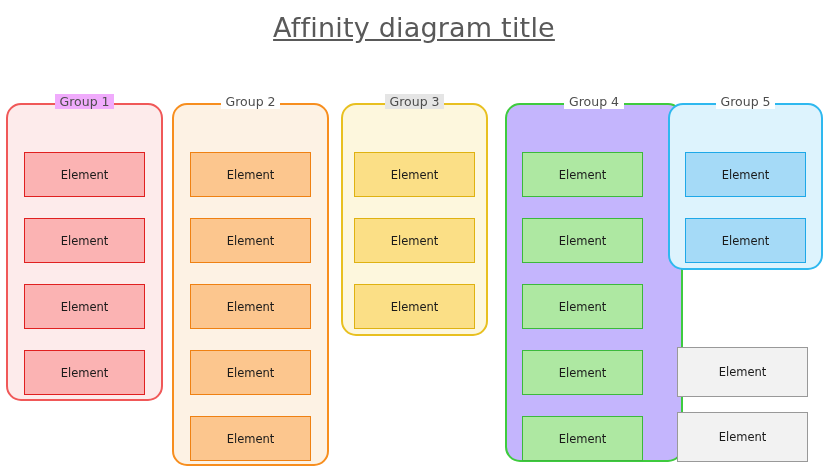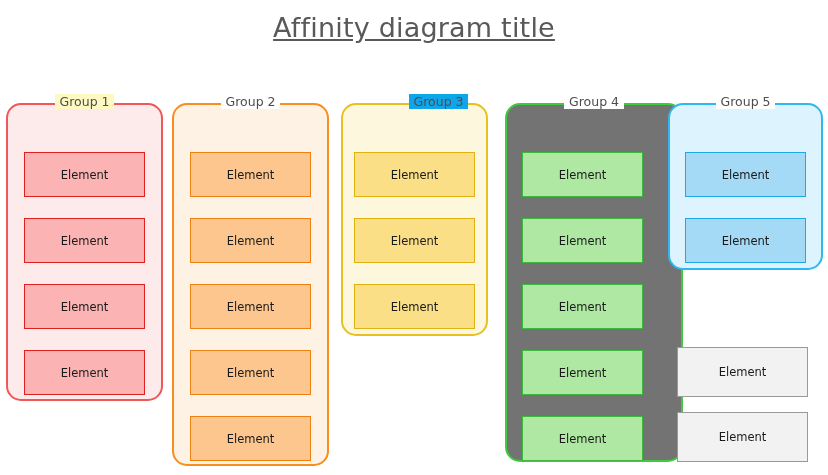--- a/index.html
+++ b/index.html
@@ -86,41 +86,41 @@
 </style>
 </head>
 <body>
 
 <div id="canvas">
 
   <div class="diagram-title">Affinity diagram title</div>
 
   <div id="groups-layer">
       <div class="group" style="left: 6px; top: 103px; width: 157px; height: 298px; border-color: rgb(240, 88, 88); background: rgb(253, 235, 235);">
-        <div class="group-label" style="background: #fef9c3;">Group 1</div>
+        <div class="group-label" style="background: #f0abfc;">Group 1</div>
         <div class="element" style="left: 16px; top: 35px; width: 121px; height: 45px; background: rgb(251, 179, 179); border-color: rgb(224, 32, 32); color: rgb(26, 26, 26);">Element</div>
         <div class="element" style="left: 16px; top: 101px; width: 121px; height: 45px; background: rgb(251, 179, 179); border-color: rgb(224, 32, 32); color: rgb(26, 26, 26);">Element</div>
         <div class="element" style="left: 16px; top: 167px; width: 121px; height: 45px; background: rgb(251, 179, 179); border-color: rgb(224, 32, 32); color: rgb(26, 26, 26);">Element</div>
         <div class="element" style="left: 16px; top: 233px; width: 121px; height: 45px; background: rgb(251, 179, 179); border-color: rgb(224, 32, 32); color: rgb(26, 26, 26);">Element</div>
       </div>
       <div class="group" style="left: 172px; top: 103px; width: 157px; height: 363px; border-color: rgb(247, 142, 30); background: rgb(253, 242, 228);">
         <div class="group-label" style="background: rgb(255, 255, 255);">Group 2</div>
         <div class="element" style="left: 16px; top: 35px; width: 121px; height: 45px; background: rgb(252, 198, 142); border-color: rgb(239, 129, 18); color: rgb(26, 26, 26);">Element</div>
         <div class="element" style="left: 16px; top: 101px; width: 121px; height: 45px; background: rgb(252, 198, 142); border-color: rgb(239, 129, 18); color: rgb(26, 26, 26);">Element</div>
         <div class="element" style="left: 16px; top: 167px; width: 121px; height: 45px; background: rgb(252, 198, 142); border-color: rgb(239, 129, 18); color: rgb(26, 26, 26);">Element</div>
         <div class="element" style="left: 16px; top: 233px; width: 121px; height: 45px; background: rgb(252, 198, 142); border-color: rgb(239, 129, 18); color: rgb(26, 26, 26);">Element</div>
         <div class="element" style="left: 16px; top: 299px; width: 121px; height: 45px; background: rgb(252, 198, 142); border-color: rgb(239, 129, 18); color: rgb(26, 26, 26);">Element</div>
       </div>
       <div class="group" style="left: 341px; top: 103px; width: 147px; height: 233px; border-color: rgb(232, 192, 32); background: rgb(253, 247, 221);">
-        <div class="group-label" style="background: #0ea5e9; margin-left: 24px;">Group 3</div>
+        <div class="group-label" style="background: #e5e5e5;">Group 3</div>
         <div class="element" style="left: 11px; top: 35px; width: 121px; height: 45px; background: rgb(251, 223, 134); border-color: rgb(223, 178, 17); color: rgb(26, 26, 26);">Element</div>
         <div class="element" style="left: 11px; top: 101px; width: 121px; height: 45px; background: rgb(251, 223, 134); border-color: rgb(223, 178, 17); color: rgb(26, 26, 26);">Element</div>
         <div class="element" style="left: 11px; top: 167px; width: 121px; height: 45px; background: rgb(251, 223, 134); border-color: rgb(223, 178, 17); color: rgb(26, 26, 26);">Element</div>
       </div>
-      <div class="group" style="left: 505px; top: 103px; width: 178px; height: 359px; border-color: rgb(62, 203, 62); background: #737373;">
+      <div class="group" style="left: 505px; top: 103px; width: 178px; height: 359px; border-color: rgb(62, 203, 62); background: #c4b5fd;">
         <div class="group-label" style="background: rgb(255, 255, 255);">Group 4</div>
         <div class="element" style="left: 15px; top: 35px; width: 121px; height: 45px; background: rgb(174, 232, 162); border-color: rgb(60, 185, 60); color: rgb(26, 26, 26);">Element</div>
         <div class="element" style="left: 15px; top: 101px; width: 121px; height: 45px; background: rgb(174, 232, 162); border-color: rgb(60, 185, 60); color: rgb(26, 26, 26);">Element</div>
         <div class="element" style="left: 15px; top: 167px; width: 121px; height: 45px; background: rgb(174, 232, 162); border-color: rgb(60, 185, 60); color: rgb(26, 26, 26);">Element</div>
         <div class="element" style="left: 15px; top: 233px; width: 121px; height: 45px; background: rgb(174, 232, 162); border-color: rgb(60, 185, 60); color: rgb(26, 26, 26);">Element</div>
         <div class="element" style="left: 15px; top: 299px; width: 121px; height: 45px; background: rgb(174, 232, 162); border-color: rgb(60, 185, 60); color: rgb(26, 26, 26);">Element</div>
       </div>
       <div class="group" style="left: 668px; top: 103px; width: 155px; height: 167px; border-color: rgb(46, 184, 239); background: rgb(221, 243, 253); text-decoration: underline;">
         <div class="group-label" style="background: rgb(255, 255, 255);">Group 5</div>
         <div class="element" style="left: 15px; top: 35px; width: 121px; height: 45px; background: rgb(165, 218, 247); border-color: rgb(30, 168, 232); color: rgb(26, 26, 26);">Element</div>

